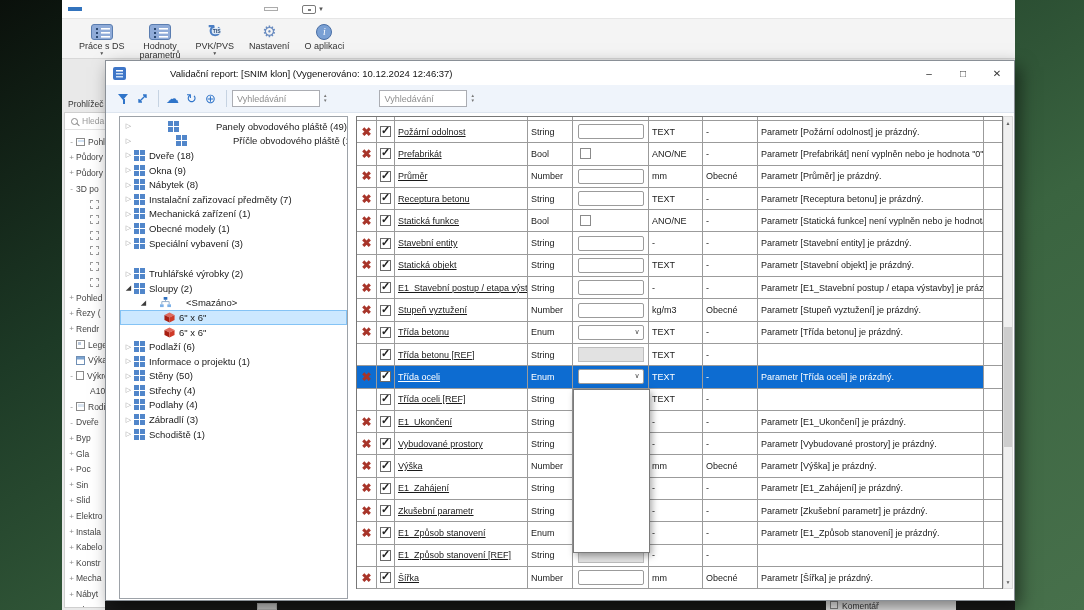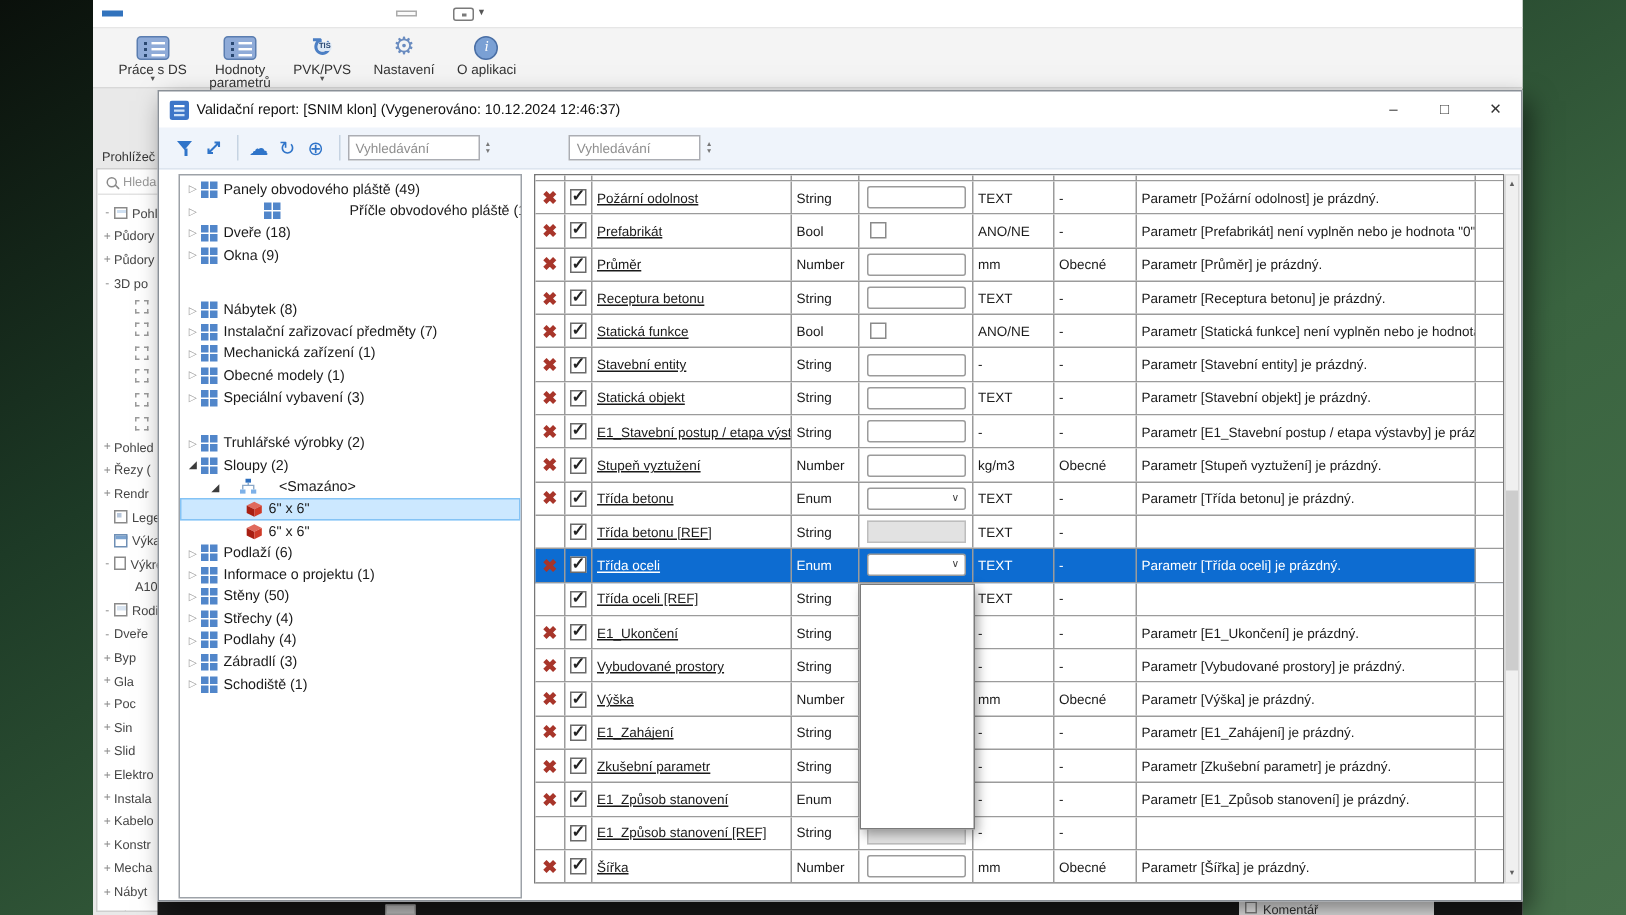--- a/index.html
+++ b/index.html
@@ -60,21 +60,21 @@
   #frag-comment { position:absolute; left:826px; top:600px; width:130px; height:10px; background:#f2f2f2; display:flex; align-items:flex-start; gap:4px; padding:1px 0 0 4px; font-size:8.5px; color:#333; overflow:hidden; }
   .frag-chk { width:8px; height:8px; border:1px solid #8a8a8a; background:#fff; flex:none; }
   
   #dialog { position:absolute; left:105px; top:60px; width:910px; height:541px; background:#fff; border:1px solid #8a9097; box-shadow:5px 7px 16px rgba(0,0,0,0.5); z-index:10; }
   .d-titlebar { height:24px; display:flex; align-items:center; padding-left:7px; }
   .d-icon { width:13px; height:13px; border-radius:2px; background:
       linear-gradient(#fff,#fff) 3px 3px/7px 1.5px no-repeat,
       linear-gradient(#cfe2f8,#cfe2f8) 3px 6px/7px 1.5px no-repeat,
       linear-gradient(#cfe2f8,#cfe2f8) 3px 9px/7px 1.5px no-repeat,
       #3e76c8; flex:none; margin-right:5px; }
-  .d-title { font-size:9.5px; color:#111; flex:1; white-space:nowrap; overflow:hidden; }
+  .d-title { font-size:9.5px; color:#111; flex:1; white-space:nowrap; overflow:hidden;margin-left:39px; }
   .winbtn { width:34px; height:24px; display:flex; align-items:center; justify-content:center; font-size:10px; color:#333; }
   .d-toolbar { height:28px; background:#eff4fb; display:flex; align-items:center; padding-left:9px; border-bottom:1px solid #dde5ef; }
   .tb-icon { width:17px; height:17px; display:flex; align-items:center; justify-content:center; color:#2f74c9; font-size:13px; margin-right:2px; }
   .tb-sep { width:1px; height:17px; background:#c6d3e2; margin:0 5px; }
   .ic-funnel { position:relative; width:11px; height:11px; }
   .ic-funnel::before { content:""; position:absolute; left:0; top:1px; border-left:5.5px solid transparent; border-right:5.5px solid transparent; border-top:6px solid #2f74c9; }
   .ic-funnel::after { content:""; position:absolute; left:4.5px; top:6px; width:2px; height:5px; background:#2f74c9; }
   .search-box { width:88px; height:17px; border:1px solid #abadb3; background:#fff; display:flex; align-items:center; padding-left:4px; font-size:9px; color:#8f8f8f; }
   .spin { display:flex; flex-direction:column; font-size:4.5px; color:#777; line-height:4.5px; margin-left:3px; }
   
@@ -393,21 +393,21 @@
       </span>
     <span style="width:52px"></span>
     <span class="search-box">Vyhledávání</span>
     <span class="spin">
         <span>▲</span>
         <span>▼</span>
       </span>
   </div>
 
   <div id="d-tree">
-      <div class="t-row" style="padding-left: 3px;">
+      <div class="t-row" style="padding-left: 3px; justify-content: space-between;">
     <span class="t-exp">▷</span>
     <span class="t-icon">
           <span class="t-icon-category"></span>
         </span>
     <span class="t-label">Panely obvodového pláště (49)</span>
   </div>
       <div class="t-row" style="padding-left: 3px; gap: 42px;">
     <span class="t-exp">▷</span>
     <span class="t-icon">
           <span class="t-icon-category"></span>
@@ -421,21 +421,21 @@
         </span>
     <span class="t-label">Dveře (18)</span>
   </div>
       <div class="t-row" style="padding-left: 3px;">
     <span class="t-exp">▷</span>
     <span class="t-icon">
           <span class="t-icon-category"></span>
         </span>
     <span class="t-label">Okna (9)</span>
   </div>
-      <div class="t-row" style="padding-left: 3px; margin-top: 22px;">
+      <div class="t-row" style="padding-left: 3px;">
     <span class="t-exp">▷</span>
     <span class="t-icon">
           <span class="t-icon-category"></span>
         </span>
     <span class="t-label">Nábytek (8)</span>
   </div>
       <div class="t-row" style="padding-left: 3px;">
     <span class="t-exp">▷</span>
     <span class="t-icon">
           <span class="t-icon-category"></span>

